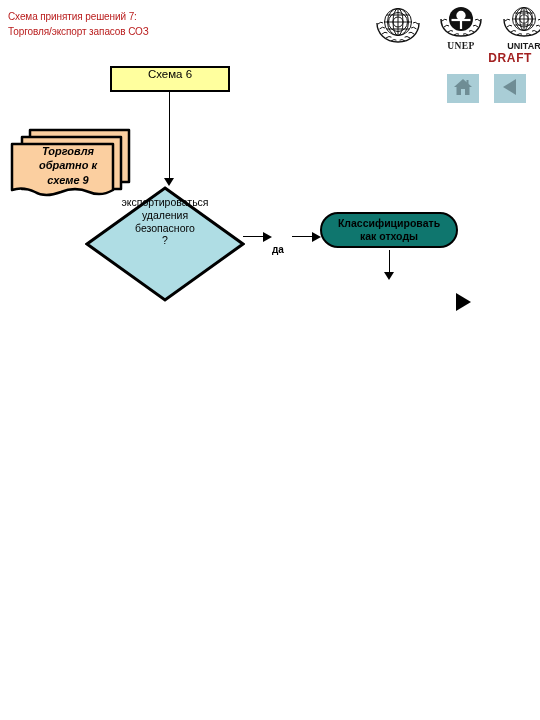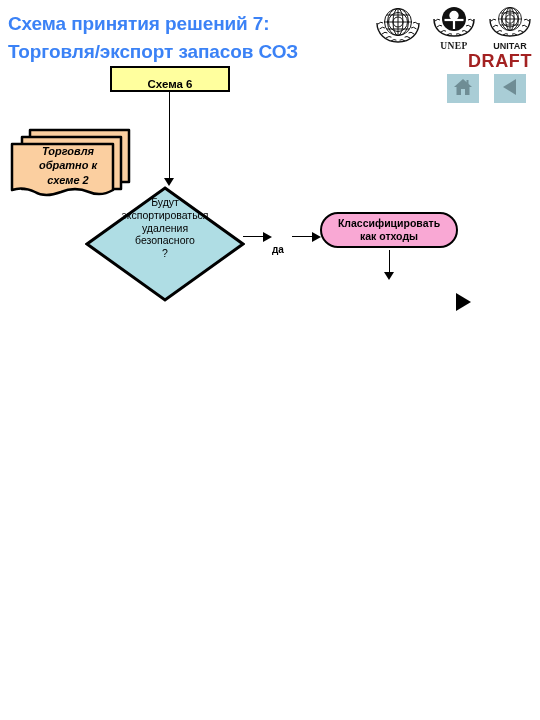--- a/index.html
+++ b/index.html
@@ -9,59 +9,59 @@
     background:#ffffff;
     font-family:"Liberation Sans","DejaVu Sans",sans-serif;
     overflow:hidden;
     position:relative;
   }
   #stage{position:absolute;left:0;top:0;width:540px;height:720px;}
 
   
   #title{
     position:absolute;left:8px;top:10px;width:350px;
-    font-size:19px;font-weight:bold;color:#3b82f6;
+    font-size:10px;font-weight:normal;color:#b91c1c;
     line-height:1.45;letter-spacing:-0.1px;
   }
   #title .ln{display:block;white-space:nowrap;}
 
   
   #logos{position:absolute;left:372px;top:2px;width:166px;height:48px;
-         display:flex;align-items:flex-start;gap:4px;}
+         display:flex;align-items:flex-start;gap:11px;}
   .logo{position:relative;width:52px;height:48px;}
   .logo svg{display:block;}
   .logo .cap{
     position:absolute;left:0;right:0;bottom:-1px;text-align:center;
     font-family:"Liberation Serif","DejaVu Serif",serif;
     font-size:9.5px;font-weight:bold;color:#1a1a1a;letter-spacing:.4px;
   }
   .logo.unitar .cap{font-family:"Liberation Sans",sans-serif;font-size:9px;letter-spacing:0;}
 
   #draft{
     position:absolute;right:8px;top:51px;
-    font-size:18px;font-weight:bold;color:#a32121;letter-spacing:.6px;
+    font-size:12px;font-weight:bold;color:#a32121;letter-spacing:.6px;
   }
 
   
   .navbtn{
     position:absolute;width:32px;height:29px;background:#a9cdd6;
     display:flex;align-items:center;justify-content:center;cursor:pointer;
   }
   #nav-home{left:447px;top:74px;}
   #nav-back{left:494px;top:74px;}
 
   
   .node{position:absolute;box-sizing:border-box;}
 
   
   #box-scheme6{
     left:110px;top:66px;width:120px;height:26px;
     background:#ffff9e;border:2px solid #000;
-    display:flex;align-items:flex-end;justify-content:center;
-    font-size:11.5px;font-weight:bold;color:#000;white-space:nowrap;
+    display:flex;align-items:flex-start;justify-content:center;
+    font-size:11.5px;font-weight:normal;color:#000;white-space:nowrap;
   }
 
   
   .line-v{position:absolute;width:1px;background:#000;}
   .line-h{position:absolute;height:1px;background:#000;}
   .arrow-d{position:absolute;width:0;height:0;
     border-left:5px solid transparent;border-right:5px solid transparent;
     border-top:8px solid #000;}
   .arrow-r{position:absolute;width:0;height:0;
     border-top:5px solid transparent;border-bottom:5px solid transparent;
@@ -81,21 +81,21 @@
 
   
   #label-yes{
     position:absolute;left:272px;top:244px;
     font-size:10px;font-weight:bold;color:#000;
   }
 
   
   #box-classify{
     left:320px;top:212px;width:138px;height:36px;
-    background:#f9a8d4;border:2.5px solid #000;border-radius:18px/18px;
+    background:#0f766e;border:2.5px solid #000;border-radius:18px/18px;
     display:flex;flex-direction:column;align-items:center;justify-content:center;
     font-size:10.5px;font-weight:bold;color:#000;line-height:1.25;text-align:center;
   }
 
   
   .docstack{position:absolute;}
   .docstack svg{display:block;}
   .docstack .txt{
     position:absolute;text-align:center;font-style:italic;font-weight:bold;
     font-size:11px;color:#000;line-height:1.3;
@@ -236,21 +236,20 @@
   </div>
 
   <div class="line-v" style="left:169px;top:92px;height:88px;"></div>
   <div class="arrow-d" style="left:164px;top:178px;"></div>
 
   <div class="node" id="diamond-wrap">
     <svg width="160" height="116" viewBox="0 0 160 116" aria-hidden="true">
       <polygon points="80,2 158,58 80,114 2,58" fill="#afdde4" stroke="#000" stroke-width="3"></polygon>
     </svg>
     <div id="diamond-text">
-      <span class="ln">Будут</span>
       <span class="ln">экспортироваться</span>
       <span class="ln">удаления</span>
       <span class="ln">безопасного</span>
       <span class="ln">?</span>
     </div>
   </div>
 
   <div class="line-h" style="left:243px;top:236px;width:22px;"></div>
   <div class="arrow-r" style="left:263px;top:232px;"></div>
   <div class="line-h" style="left:292px;top:236px;width:22px;"></div>
@@ -269,20 +268,20 @@
     <svg width="125" height="78" viewBox="0 0 125 78" aria-hidden="true">
       <g stroke="#000" stroke-width="2.5" stroke-linejoin="round">
         <path d="M22 4 H121 V56 H22 Z" fill="#fbcfa0"></path>
         <path d="M14 11 H113 V63 H14 Z" fill="#fbcfa0"></path>
         <path d="M4 18 H105 V64 q-12 7 -24 2 q-14 -6 -28 0 q-16 6 -26 0 q-12 -6 -23 -2 Z" fill="#fbcfa0"></path>
       </g>
     </svg>
     <div class="txt">
       <span class="ln">Торговля</span>
       <span class="ln">обратно к</span>
-      <span class="ln">схеме 2</span>
+      <span class="ln">схеме 9</span>
     </div>
   </div>
 
 
   <div class="arrow-r big" style="left:456px;top:293px;"></div>
 
 </div>
 
 </body></html>

